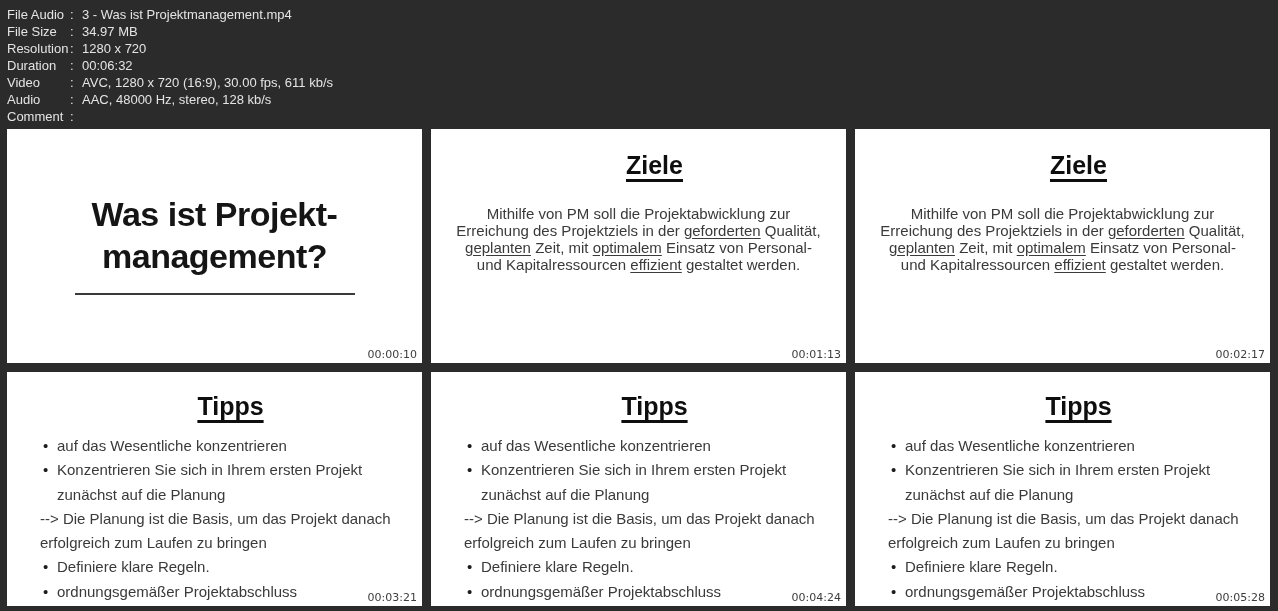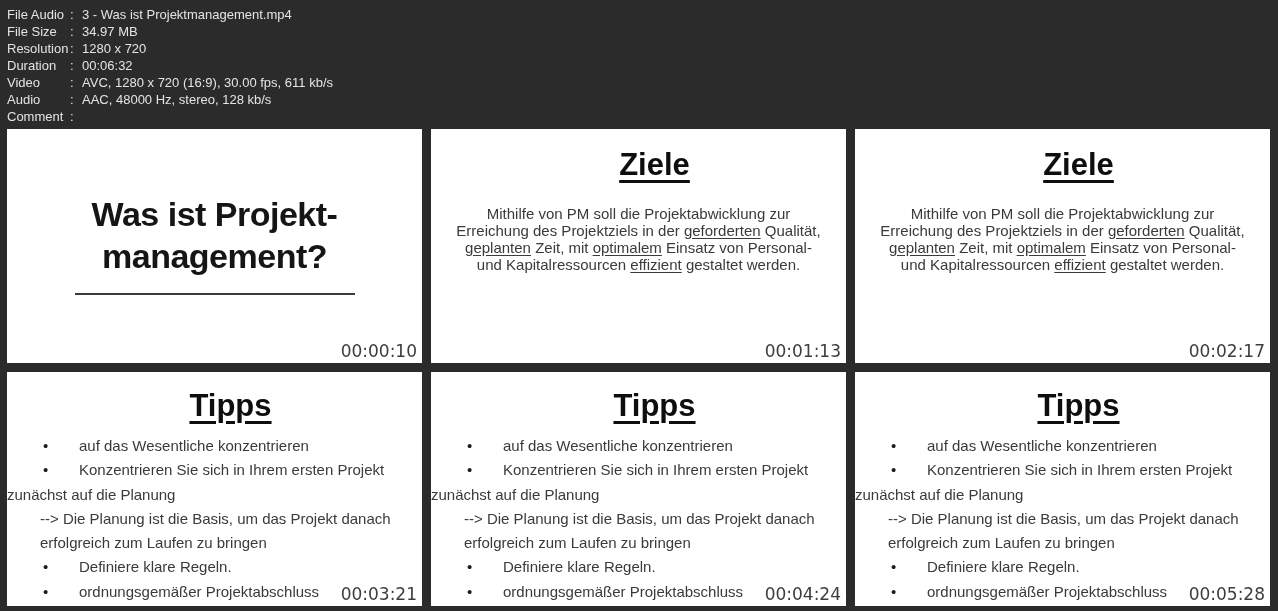--- a/index.html
+++ b/index.html
@@ -27,39 +27,39 @@
     gap:9px;
   }
   .frame {
     position:relative;
     background:#ffffff;
     overflow:hidden;
     color:#1c1c1c;
   }
   .timestamp {
     position:absolute; right:5px; bottom:2px;
-    font-size:17px; color:#3d3d3d;
+    font-size:11px; color:#3d3d3d;
     font-family:"DejaVu Sans", sans-serif;
     text-shadow:0 0 2px rgba(255,255,255,.9);
   }
 
   
   .title-slide { text-align:center; padding-top:64px; }
   .title-slide h1 {
     font-size:34px; line-height:42px; font-weight:bold;
     letter-spacing:-0.5px; color:#151515;
   }
   .title-rule {
     width:280px; margin:16px auto 0;
     border-top:2px solid #3a3a3a;
   }
 
   
   .slide-h {
-    text-align:center; font-size:31px; line-height:36px; font-weight:bold;
+    text-align:center; font-size:25px; line-height:36px; font-weight:bold;
     color:#0e0e0e;
     margin-left:32px;
   }
   .slide-h span {
     text-decoration:underline;
     text-decoration-thickness:3px;
     text-underline-offset:5px;
   }
 
   
@@ -69,25 +69,25 @@
     text-align:center;
     font-size:15px; line-height:17px;
     color:#3a3a3a;
   }
   .ziele p .u { text-decoration:underline; text-underline-offset:2px; }
 
   
   .tipps .slide-h { margin-top:16px; }
   .tips-list { margin-top:10px; font-size:15px; color:#3a3a3a; }
   .tips-line { line-height:24.3px; white-space:nowrap; }
-  .tips-line.bullet { padding-left:72px; position:relative; }
+  .tips-line.bullet { padding-left:50px; position:relative; }
   .tips-line.bullet::before {
     content:"•"; position:absolute; left:36px; color:#1c1c1c;
   }
-  .tips-line.indent { }
+  .tips-line.indent { padding-left:50px; }
   .tips-line.flush { padding-left:33px; }
 </style>
 </head>
 <body>
 
 <div class="meta-panel">
   <div class="meta-row">
     <span class="meta-label">File Audio</span>
     <span class="meta-colon">:</span>
     <span class="meta-value">3 - Was ist Projektmanagement.mp4</span>

